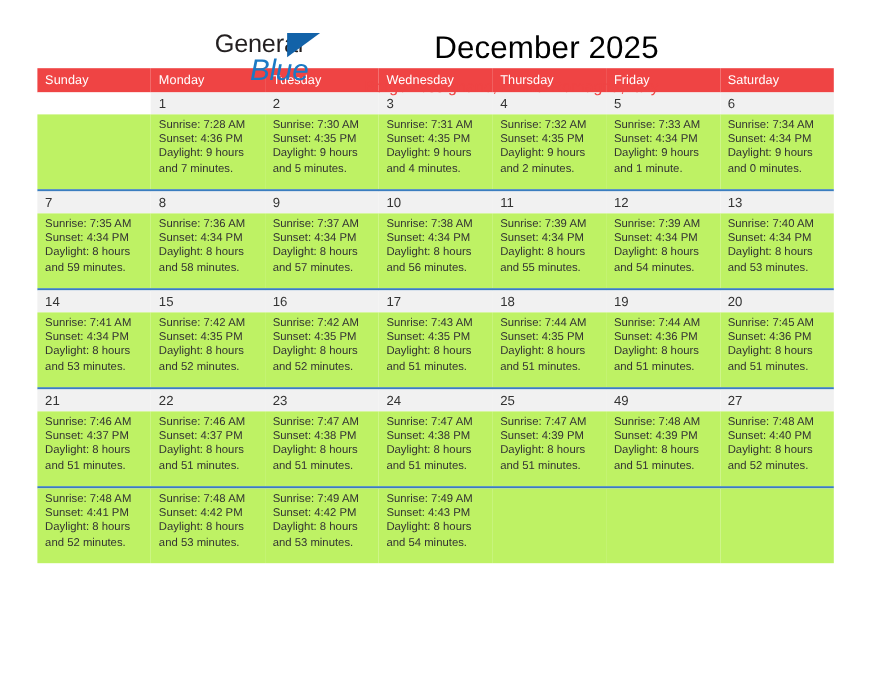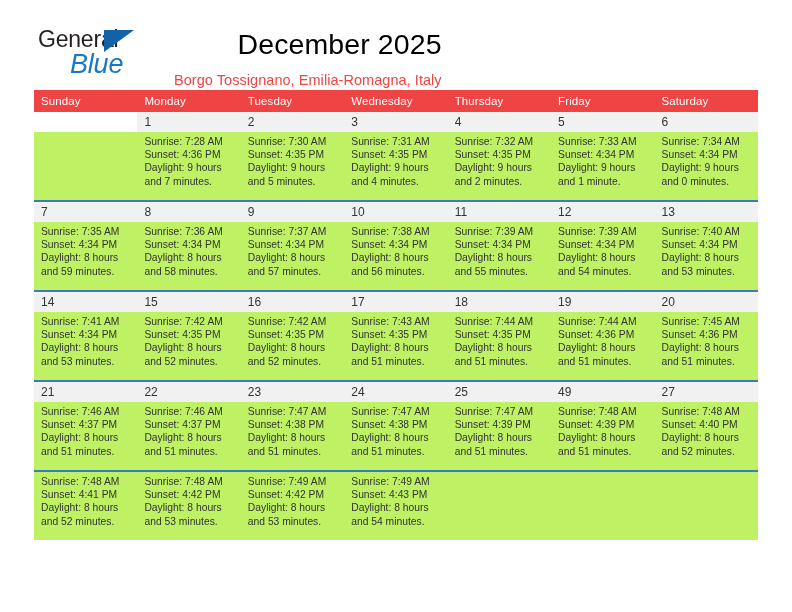--- a/index.html
+++ b/index.html
@@ -15,23 +15,23 @@
     width: 792px;
     height: 612px;
     position: relative;
     padding: 0 34px;
   }
 
   
   .header {
     display: flex;
     align-items: flex-start;
-    justify-content: flex-start;
+    justify-content: center;
     padding-top: 26px;
-    height: 90px;
+    height: 62px;
   }
   .logo {
     position: relative;
     width: 140px;
     height: 56px;
     padding-left: 4px;
   }
   .logo-general {
     font-size: 23px;
     color: #231f20;

